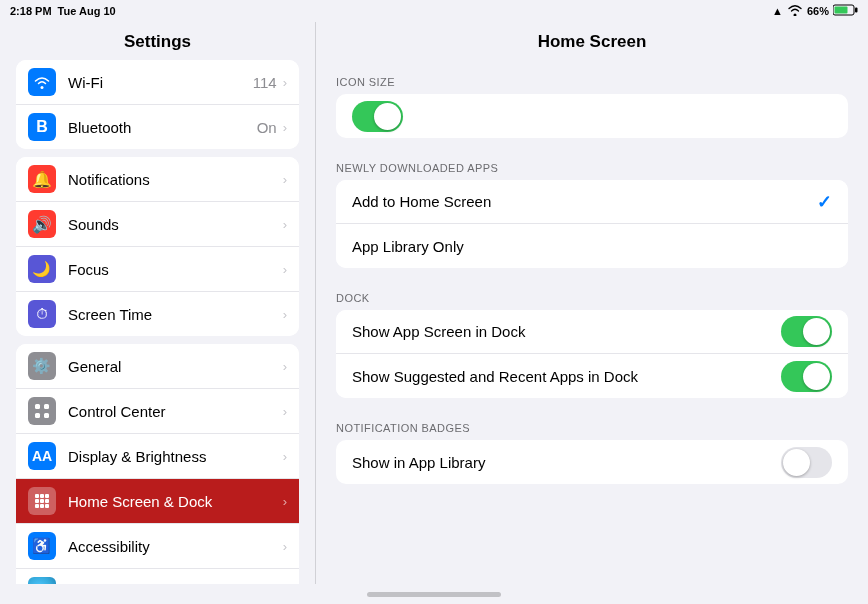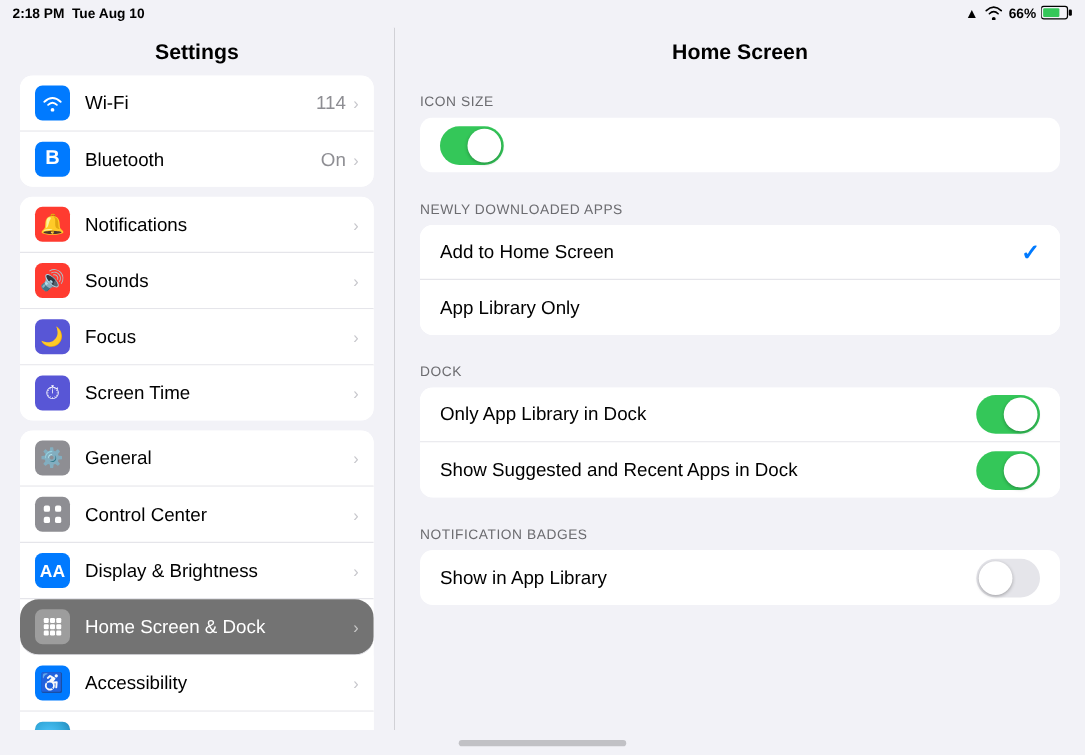--- a/index.html
+++ b/index.html
@@ -64,22 +64,21 @@
       align-items: center;
       padding: 8px 12px;
       min-height: 44px;
       border-bottom: 0.5px solid #e5e5ea;
       cursor: pointer;
       background: #fff;
       position: relative;
     }
     .sidebar-item:last-child { border-bottom: none; }
     .sidebar-item.active {
-      background: #737373;
-      border-radius: 15px;
+      background: #b91c1c;
     }
     .sidebar-item.active .item-label { color: #fff; }
 
     .item-icon {
       width: 28px;
       height: 28px;
       border-radius: 6px;
       margin-right: 12px;
       display: flex;
       align-items: center;
@@ -379,21 +378,21 @@
         <span class="checkmark">✓</span>
       </div>
       <div class="settings-row">
         <span class="row-label">App Library Only</span>
       </div>
     </div>
 
     <div class="section-header">DOCK</div>
     <div class="settings-group">
       <div class="settings-row">
-        <span class="row-label">Only App Library in Dock</span>
+        <span class="row-label">Show App Screen in Dock</span>
         <div class="toggle on">
           <div class="toggle-thumb"></div>
         </div>
       </div>
       <div class="settings-row">
         <span class="row-label">Show Suggested and Recent Apps in Dock</span>
         <div class="toggle on">
           <div class="toggle-thumb"></div>
         </div>
       </div>

